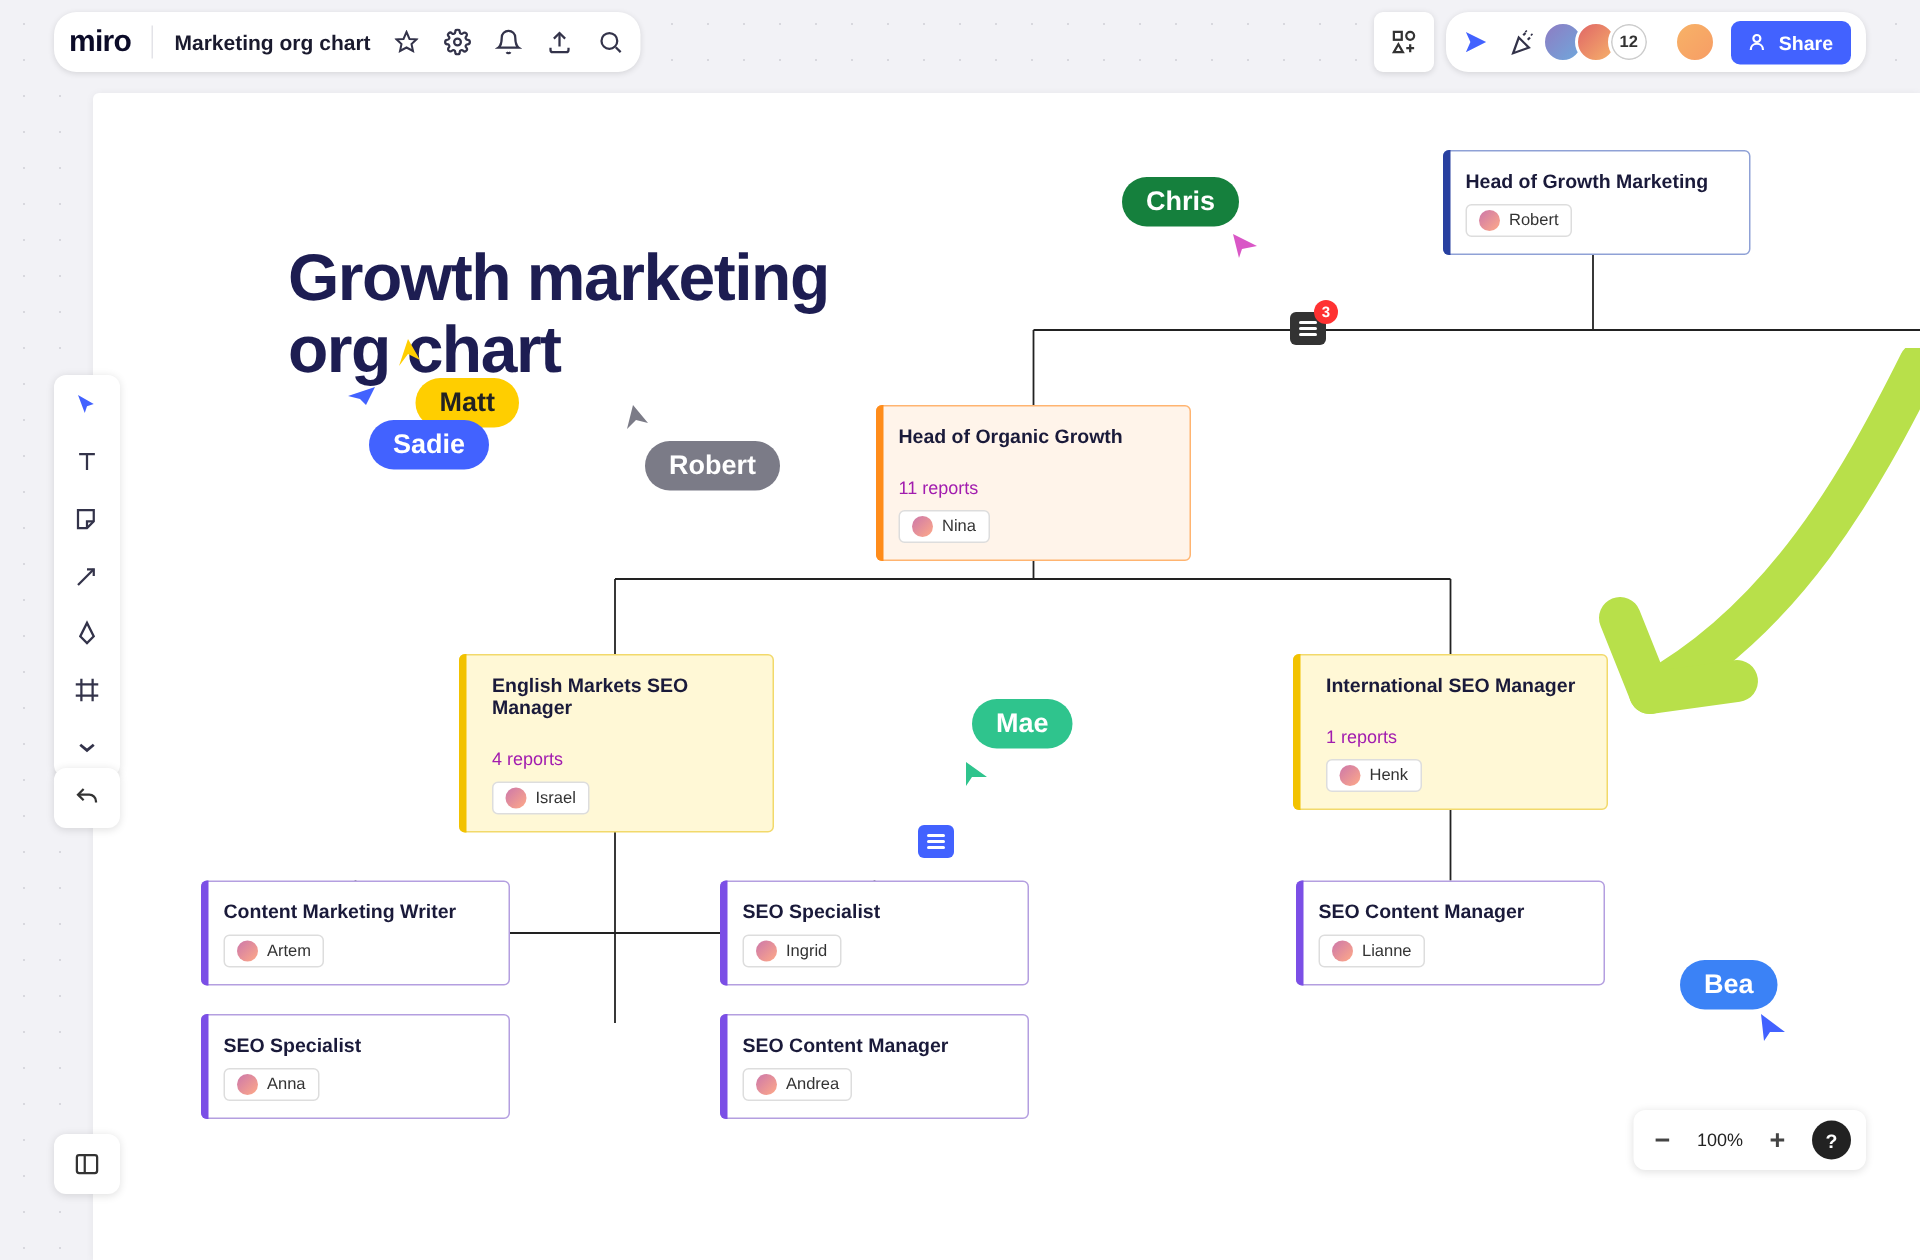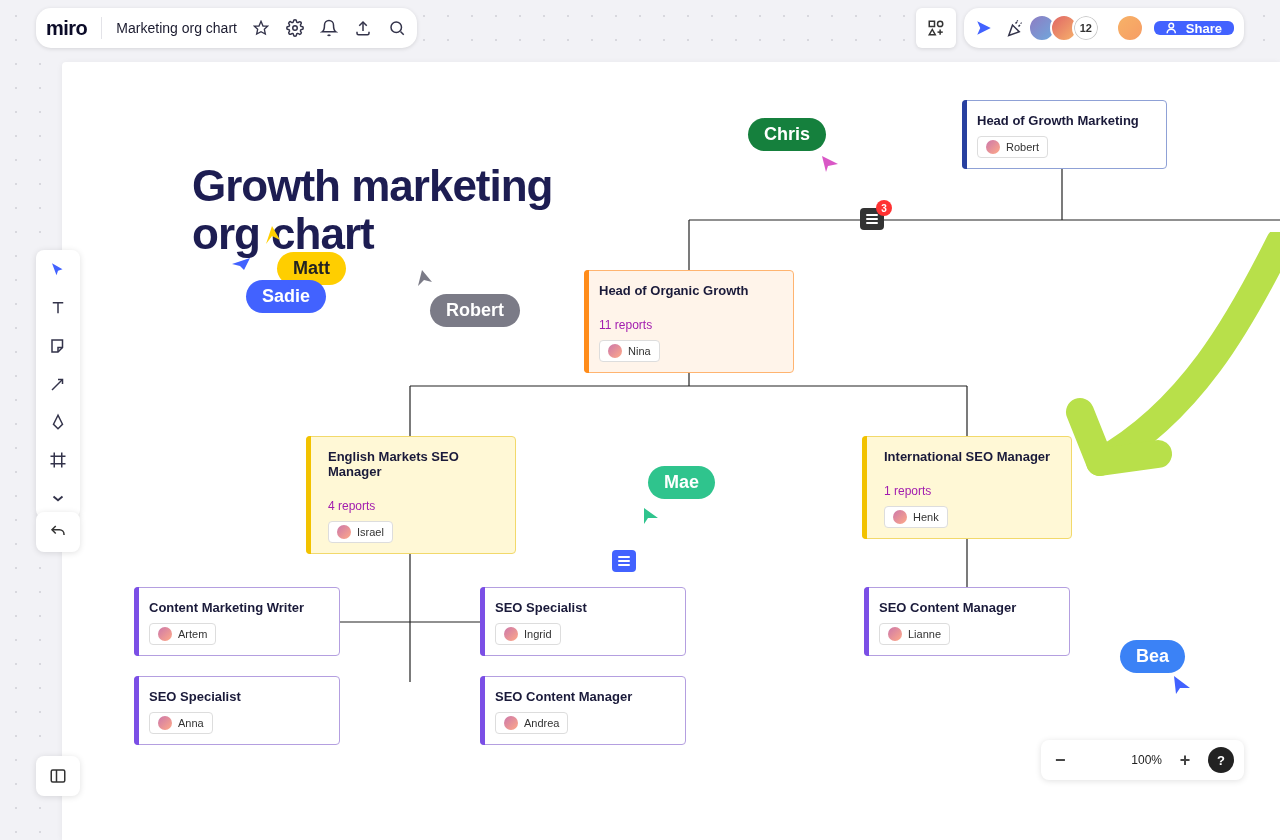--- a/index.html
+++ b/index.html
@@ -16,29 +16,29 @@
     background-image: radial-gradient(circle,#d8d8de 1px,transparent 1px);
     background-size: 24px 24px;
     background-position: 4px 4px;
   }
   
   .topbar { position:absolute; top:8px; left:36px; right:36px; height:40px; display:flex; justify-content:space-between; align-items:center; }
   .tb-left, .tb-right { display:flex; align-items:center; gap:8px; }
   .panel { background:#fff; border-radius:15px; box-shadow:0 1px 4px rgba(0,0,0,.12); display:flex; align-items:center; height:40px; padding:0 10px; gap:14px; }
   .logo { font-weight:900; font-size:20px; letter-spacing:-.5px; color:#0b0b28; }
   .divider { width:1px; height:22px; background:#e3e3e8; }
-  .boardname { font-size:14px; color:#1a1a2e; font-weight:400; }
+  .boardname { font-size:14px; color:#1a1a2e; font-weight:700; }
   .iconbtn { width:20px; height:20px; display:flex; align-items:center; justify-content:center; color:#33334a; cursor:pointer; }
   .smpanel { background:#fff; border-radius:6px; box-shadow:0 1px 4px rgba(0,0,0,.12); width:40px; height:40px; display:flex; align-items:center; justify-content:center; cursor:pointer; }
   .avatars { display:flex; align-items:center; }
   .avatar { width:28px; height:28px; border-radius:50%; border:2px solid #fff; margin-left:-6px; background:linear-gradient(135deg,#f7b267,#f79d65); }
   .avatar.a1{background:linear-gradient(135deg,#8e7cc3,#6fa8dc);}
   .avatar.a2{background:linear-gradient(135deg,#e06666,#f6b26b);}
   .avcount{ width:28px;height:28px;border-radius:50%;border:2px solid #fff;margin-left:-6px;background:#fff;display:flex;align-items:center;justify-content:center;font-size:11px;font-weight:700;color:#333;box-shadow:0 0 0 1px #ccc inset;}
-  .sharebtn{ background:#4262ff;color:#fff;border-radius:6px;height:14px;padding:0 12px;display:flex;align-items:center;gap:6px;font-size:13px;font-weight:600;cursor:pointer;}
+  .sharebtn{ background:#4262ff;color:#fff;border-radius:6px;height:29px;padding:0 12px;display:flex;align-items:center;gap:6px;font-size:13px;font-weight:600;cursor:pointer;}
   
   .frame { position:absolute; top:62px; left:62px; right:0; bottom:0; background:#fff; border-top-left-radius:4px; box-shadow:0 1px 6px rgba(0,0,0,.06);}
   
   .sidetools{ position:absolute; left:36px; top:250px; width:44px; background:#fff; border-radius:8px; box-shadow:0 1px 6px rgba(0,0,0,.12); display:flex; flex-direction:column; align-items:center; padding:6px 0; gap:10px;}
   .sidetools .tool{ width:28px;height:28px;display:flex;align-items:center;justify-content:center;cursor:pointer;color:#33334a;}
   .undopanel{ position:absolute; left:36px; top:512px; width:44px;height:40px;background:#fff;border-radius:8px;box-shadow:0 1px 6px rgba(0,0,0,.12);display:flex;align-items:center;justify-content:center;cursor:pointer;}
   .panelbtn{ position:absolute; left:36px; top:756px; width:44px;height:40px;background:#fff;border-radius:8px;box-shadow:0 1px 6px rgba(0,0,0,.12);display:flex;align-items:center;justify-content:center;cursor:pointer;}
   
   .bigtitle{ position:absolute; left:130px; top:100px; font-size:44px; font-weight:800; line-height:1.1; color:#1d1d52; letter-spacing:-1px;}
   
@@ -71,21 +71,21 @@
   .commentdark::after{content:"";position:absolute;bottom:-5px;left:8px;border:5px solid transparent;border-top-color:#333;}
   .cbadge{position:absolute;top:-8px;right:-8px;width:16px;height:16px;border-radius:50%;background:#ff3232;color:#fff;font-size:10px;font-weight:700;display:flex;align-items:center;justify-content:center;}
   .commentblue{position:absolute;width:24px;height:22px;background:#4262ff;border-radius:4px;display:flex;align-items:center;justify-content:center;}
   .commentblue::after{content:"";position:absolute;bottom:-5px;left:8px;border:5px solid transparent;border-top-color:#4262ff;}
   .cl{width:12px;height:2px;background:#fff;border-radius:1px;box-shadow:0 4px 0 #fff,0 -4px 0 #fff;}
   
   .bigarrow{position:absolute;right:-20px;top:170px;width:260px;height:260px;}
   
   .zoombar{position:absolute;right:36px;bottom:60px;height:40px;background:#fff;border-radius:8px;box-shadow:0 1px 6px rgba(0,0,0,.12);display:flex;align-items:center;gap:14px;padding:0 10px;}
   .zoombar .zb{cursor:pointer;font-size:18px;color:#444;font-weight:600;width:18px;text-align:center;}
-  .zoombar .zl{font-size:12px;color:#222;margin-left:48px;}
+  .zoombar .zl{font-size:12px;color:#222;}
   .helpbtn{width:26px;height:26px;border-radius:50%;background:#222;color:#fff;display:flex;align-items:center;justify-content:center;font-size:13px;font-weight:700;cursor:pointer;}
 </style>
 </head>
 <body>
 
 <div class="dotgrid"></div>
 
 <div class="topbar">
   <div class="tb-left">
     <div class="panel">

